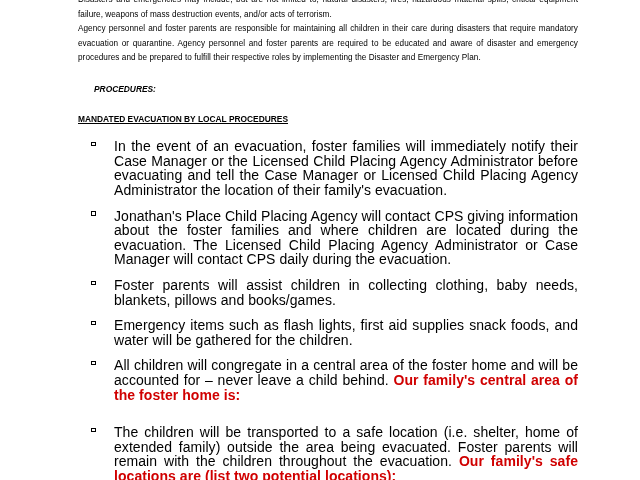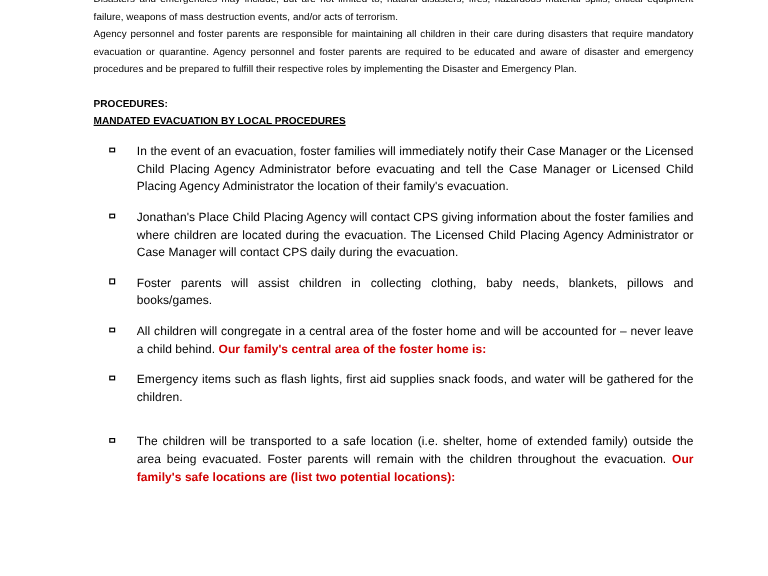--- a/index.html
+++ b/index.html
@@ -32,39 +32,40 @@
   .para-top {
     margin-top: 0;
   }
   .clipped-top {
     position: relative;
     top: -7px;
   }
   .heading {
     font-size: 8.4px;
     font-weight: bold;
-    margin: 0;
+    margin: 16px;
     line-height: 14.5px;
+    font-style: italic;
   }
   .heading-underline {
     font-size: 8.4px;
     font-weight: bold;
     text-decoration: underline;
     margin: 0 0 12px 0;
     line-height: 15px;
   }
   ul.bullets {
     list-style: none;
     margin: 0;
     padding: 0;
   }
   ul.bullets > li {
     position: relative;
     padding-left: 36px;
-    font-size: 10px;
+    font-size: 14px;
     line-height: 14.6px;
     text-align: justify;
     margin-bottom: 11px;
     letter-spacing: 0.05px;
   }
   ul.bullets > li .marker {
     position: absolute;
     left: 13px;
     top: 2.5px;
     width: 4.5px;
@@ -115,25 +116,25 @@
     <li>
       <span class="marker"></span>
       <span>Jonathan's Place Child Placing Agency will contact CPS giving information about the foster families and where children are located during the evacuation. The Licensed Child Placing Agency Administrator or Case Manager will contact CPS daily during the evacuation.</span>
     </li>
     <li>
       <span class="marker"></span>
       <span>Foster parents will assist children in collecting clothing, baby needs, blankets, pillows and books/games.</span>
     </li>
     <li>
       <span class="marker"></span>
-      <span>All children will congregate in a central area of the foster home and will be accounted for – never leave a child behind. </span><span class="redbold">Our family's central area of the foster home is:</span>
+      <span>Emergency items such as flash lights, first aid supplies snack foods, and water will be gathered for the children.</span>
     </li>
     <li>
       <span class="marker"></span>
-      <span>Emergency items such as flash lights, first aid supplies snack foods, and water will be gathered for the children.</span>
+      <span>All children will congregate in a central area of the foster home and will be accounted for – never leave a child behind. </span><span class="redbold">Our family's central area of the foster home is:</span>
     </li>
     <li class="spaced" style="margin-top:23px;">
       <span class="marker"></span>
       <span>The children will be transported to a safe location (i.e. shelter, home of extended family) outside the area being evacuated.  Foster parents will remain with the children throughout the evacuation.  </span><span class="redbold">Our family's safe locations are (list two potential locations):</span>
     </li>
   </ul>
 
   <div class="spacer-line"></div>
 
   <div class="last-line">

